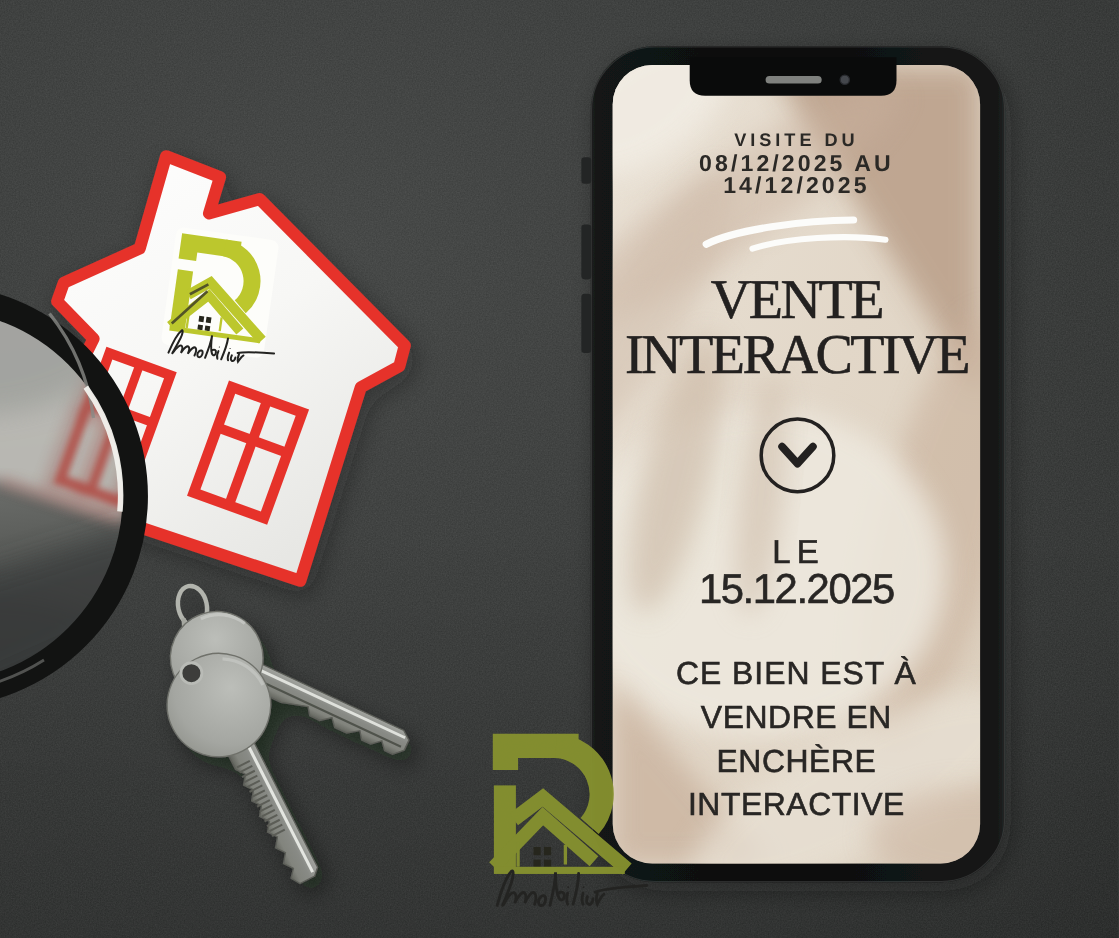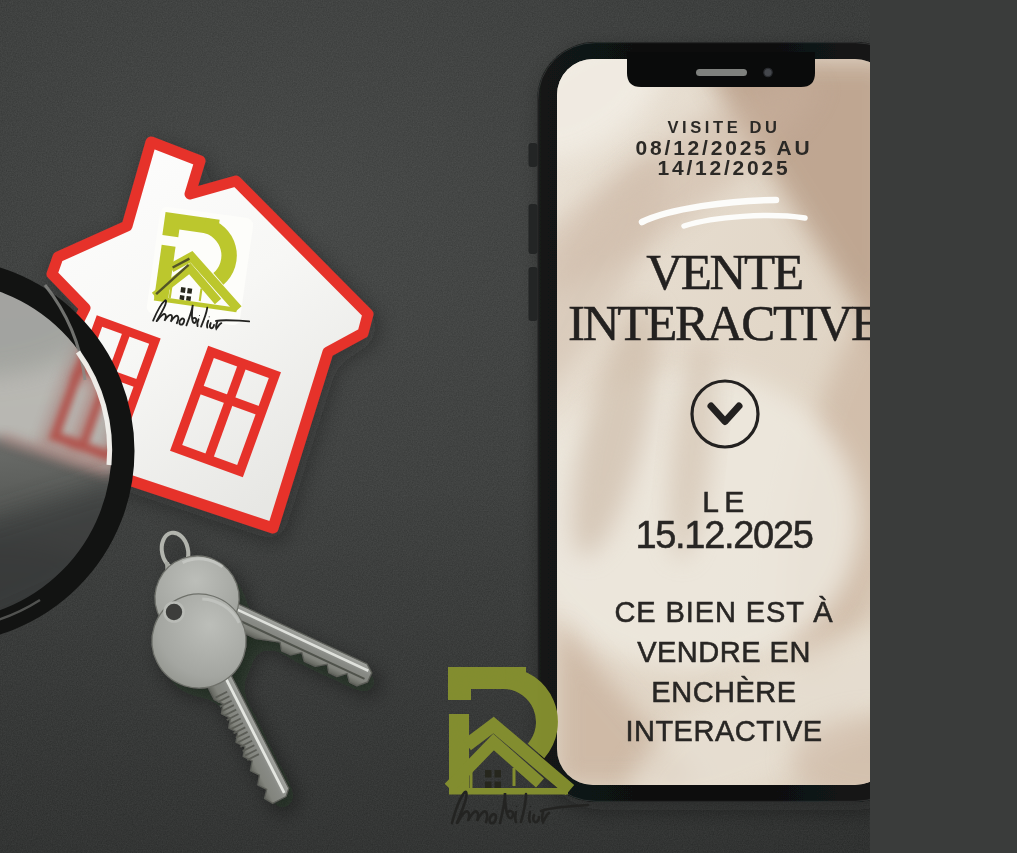--- a/index.html
+++ b/index.html
@@ -1,16 +1,16 @@
 <!DOCTYPE html>
 <html><head>
 <meta charset="utf-8">
 <style>
   html,body{margin:0;padding:0;background:#3a3c3b;}
-  #stage{position:relative;width:870px;height:853px;overflow:hidden;font-family:"Liberation Sans",sans-serif;}
+  #stage{position:relative;width:1017px;height:853px;overflow:hidden;font-family:"Liberation Sans",sans-serif;}
   svg{display:block;}
 </style>
 </head>
 <body>
 <div id="stage">
 <svg width="1017" height="853" viewBox="0 0 1017 853" xmlns="http://www.w3.org/2000/svg">
 <defs>
   <radialGradient id="bgGrad" cx="0.3" cy="0.26" r="1.1">
     <stop offset="0" stop-color="#3e403f"></stop>
     <stop offset="0.4" stop-color="#343635"></stop>

